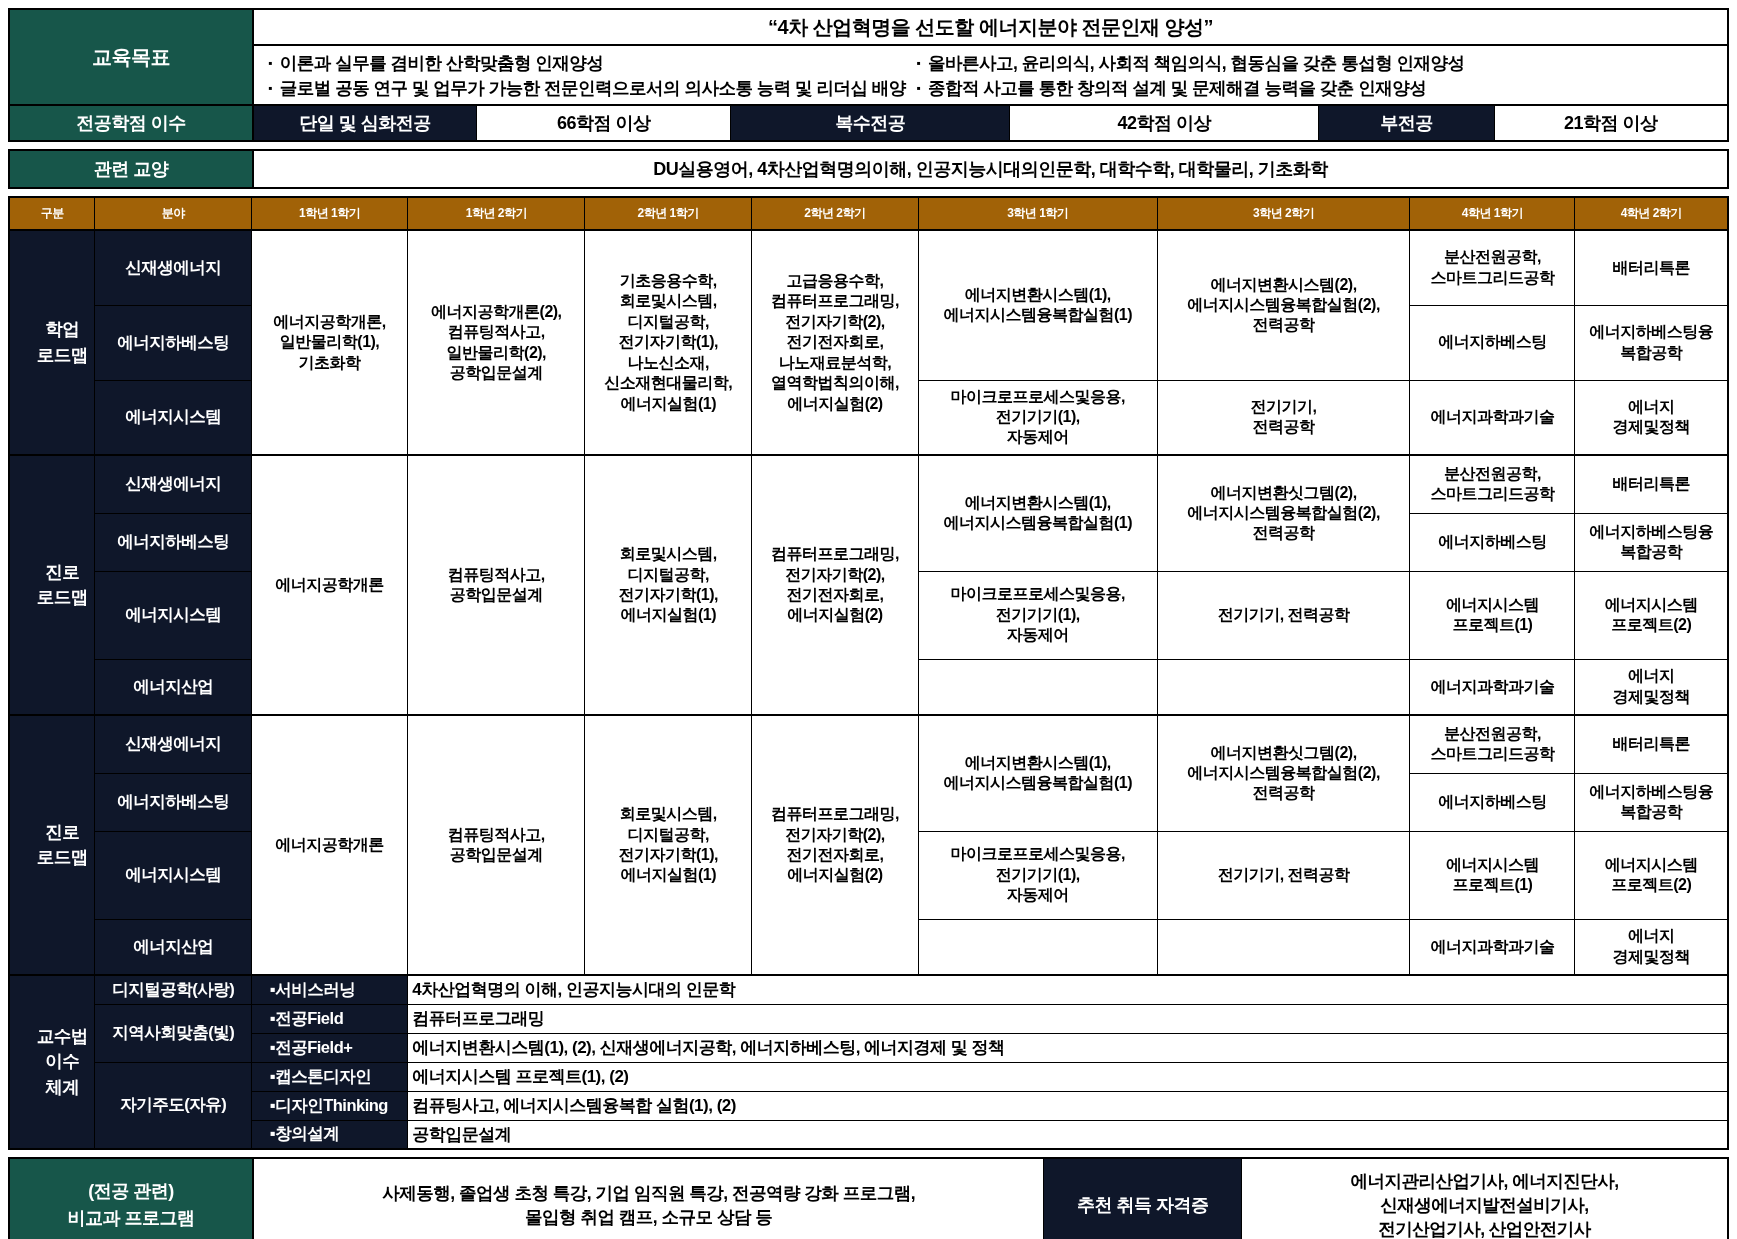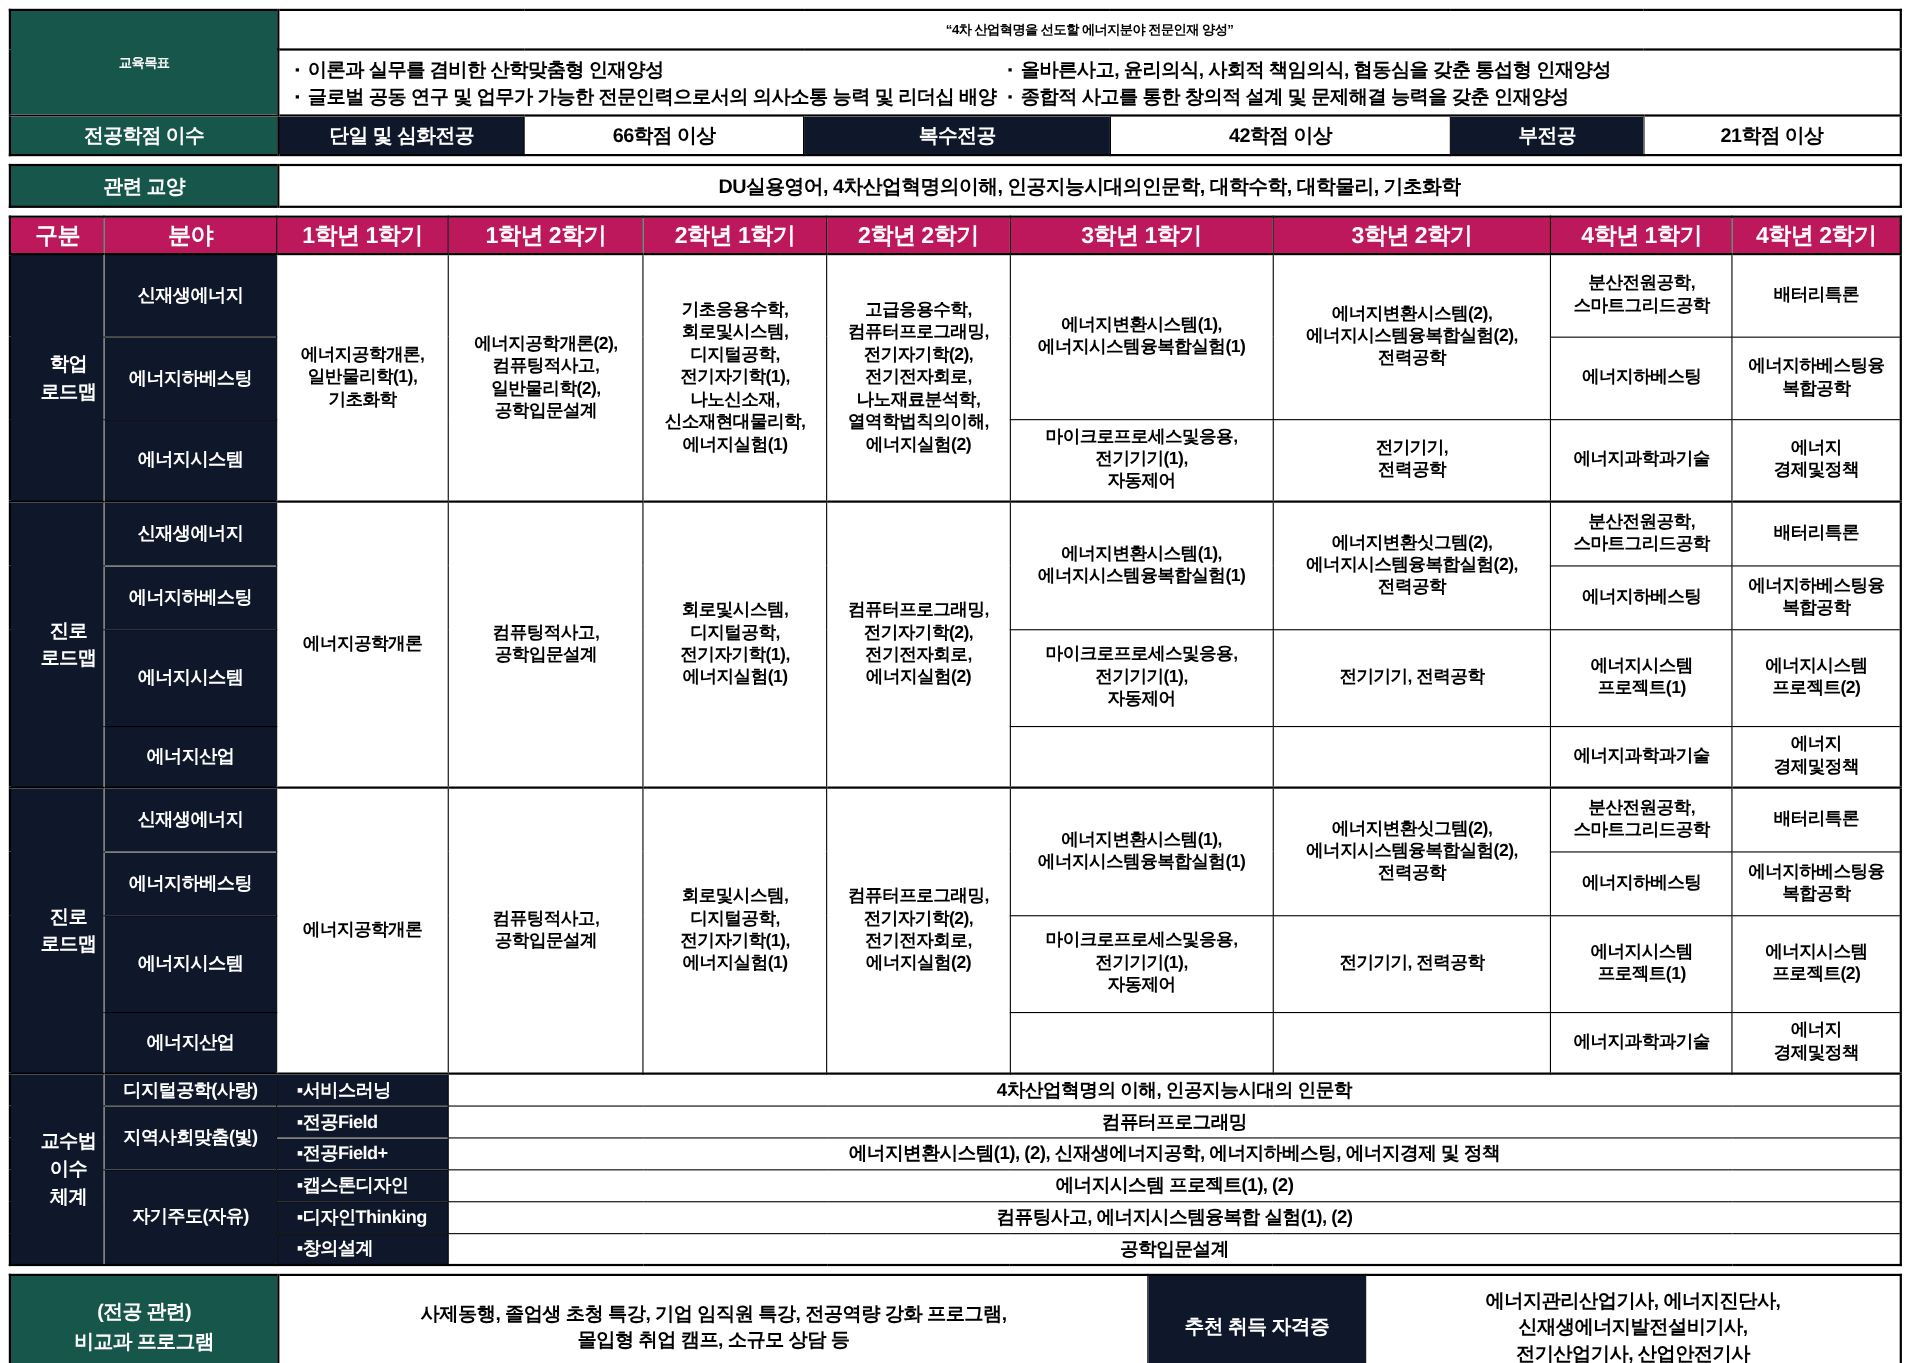--- a/index.html
+++ b/index.html
@@ -15,47 +15,47 @@
   table{border-width:2.5px;}
   td,th{vertical-align:middle;text-align:center;padding:2px 4px;overflow:hidden;}
   .pre{white-space:pre-line;}
   .dark{background:#17564A;color:#fff;}
   .teal{background:#0f172a;color:#fff;}
   .lbl{font-size:18px;}
   .lblr{border-right-width:2px;}
   .thick-top td, .thick-top th{border-top-width:2.5px;margin-left:44px;}
 
   
-  .r-title td{height:30px;font-size:12px;margin-left:14px;}
+  .r-title td{height:30px;font-size:20px;margin-left:14px;}
   .r-title .title{border-bottom-width:2px;}
   .r-bullets td{height:58px;border-top:none;padding:0;}
   .bullets{display:flex;width:100%;height:100%;}
   .bcol{display:flex;flex-direction:column;justify-content:space-around;align-items:flex-start;padding:4px 0 4px 14px;box-sizing:border-box;}
   .bcol.left{width:44%;}
   .bcol.right{width:56%;}
   .bline{font-size:17.5px;text-align:left;white-space:nowrap;}
   .sq{font-size:12px;margin-right:8px;vertical-align:2px;}
   .r-credits td{height:30px;font-size:18px;}
 
   
   .liberal td{height:32px;font-size:18px;}
 
   
-  .head th{height:27px;font-size:21px;background:#be185d;color:#fff;border-bottom-width:2.5px;}
+  .head th{height:27px;font-size:12px;background:#a16207;color:#fff;border-bottom-width:2.5px;}
   .cell{font-size:16px;line-height:1.28;}
   .field{font-size:16.5px;}
   .group{font-size:17.5px;line-height:1.45;padding-left:24px;}
   .acad tr{height:75px;}
   .car1 tr.h1,.car2 tr.h1{height:58px;}
   .car1 tr.h2,.car2 tr.h2{height:58px;}
   .car1 tr.h3,.car2 tr.h3{height:88px;}
   .car1 tr.h4,.car2 tr.h4{height:56px;}
   .teach tr{height:29px;}
   .mcell{text-align:left;font-size:16.5px;padding-left:18px;white-space:nowrap;}
-  .ccell{text-align:center;font-size:17px;white-space:nowrap;}
+  .ccell{text-align:left;font-size:17px;white-space:nowrap;}
 
   
   .bottom td{height:88px;font-size:17.5px;}
   .bottom .lbl{font-size:18px;line-height:1.5;}
 </style>
 </head>
 <body>
 
 <table class="block">
   <colgroup>

